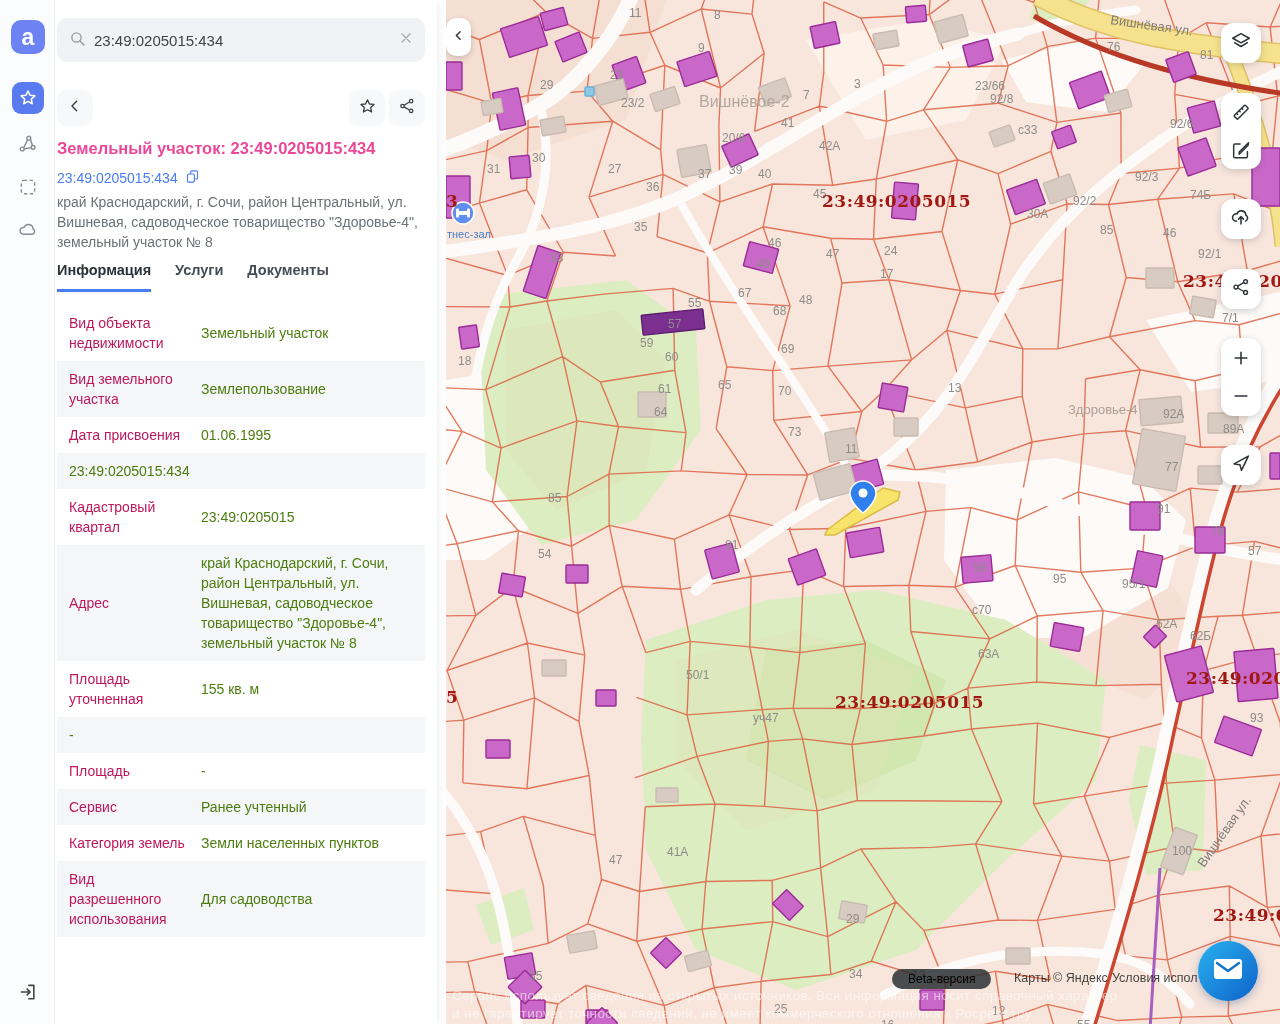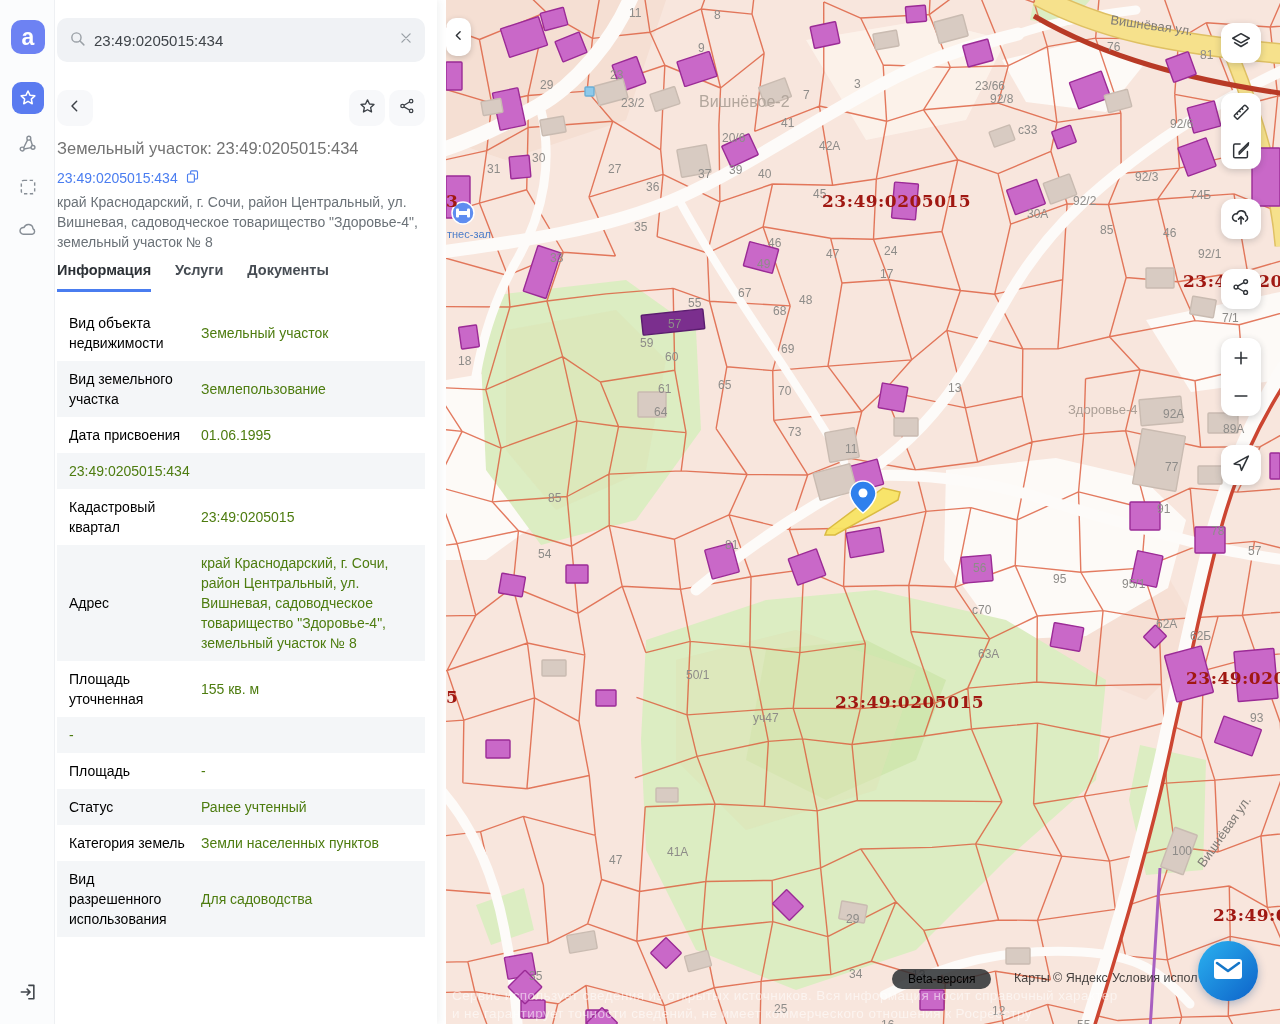--- a/index.html
+++ b/index.html
@@ -26,34 +26,34 @@
   .searchbar { position:absolute; left:11px; top:18px; width:368px; height:44px;
     background:#f0f2f5; border-radius:10px; display:flex; align-items:center; padding:0 12px; }
   .searchbar input { flex:1; border:0; outline:0; background:transparent;
     font-size:15px; color:#3f4449; font-family:"Liberation Sans",sans-serif; margin:0 8px; }
   .toolbar { position:absolute; left:11px; top:90px; width:368px; height:36px;
     display:flex; justify-content:space-between; }
   .tb-btn { width:36px; height:36px; border-radius:10px; background:#f7f8fa;
     display:flex; align-items:center; justify-content:center; cursor:pointer; }
   .tb-group { display:flex; gap:4px; }
   .p-title { position:absolute; left:11px; top:139px; width:370px;
-    font-size:16.5px; font-weight:normal; color:#737373; }
+    font-size:16.5px; font-weight:bold; color:#ec4899; }
   .p-link { position:absolute; left:11px; top:169px; display:flex; align-items:center;
     gap:7px; font-size:14px; color:#4a7df0; cursor:pointer; }
   .p-addr { position:absolute; left:11px; top:192px; width:362px;
     font-size:14px; line-height:20px; color:#6b7278; }
   .tabs { position:absolute; left:11px; top:262px; display:flex; gap:24px; }
   .tab { font-size:14.5px; font-weight:bold; color:#474d54; padding-bottom:11px;
     cursor:pointer; border-bottom:3px solid transparent; }
   .tab.active { color:#2c3136; border-bottom-color:#4a7df0; }
   .info-table { position:absolute; left:11px; top:305px; width:368px; }
   .info-row { display:flex; align-items:center; padding:8px 0; }
   .info-row.alt { background:#f4f6f8; }
   .info-label { width:132px; flex:0 0 132px; padding-left:12px; font-size:14px;
-    line-height:20px; color:#000000; font-weight:500; }
+    line-height:20px; color:#be185d; font-weight:500; }
   .info-value { flex:1; padding:0 10px 0 12px; font-size:14px; line-height:20px; color:#4d7c0f; }
 
   
   .map { position:absolute; left:446px; top:0; width:834px; height:1024px;
     background:#f8e6dd; overflow:hidden; cursor:grab; }
   .map svg.base { position:absolute; left:0; top:0; }
   .collapse-btn { position:absolute; left:0; top:18px; width:25px; height:38px;
     background:#fff; border-radius:10px; box-shadow:0 2px 6px rgba(0,0,0,.18);
     display:flex; align-items:center; justify-content:center; cursor:pointer; z-index:12; }
   .mapctl { position:absolute; left:775px; width:40px; background:#fff; border-radius:12px;
@@ -210,21 +210,21 @@
           <div class="info-value">155 кв. м</div>
         </div>
         <div class="info-row alt">
           <div class="info-value">-</div>
         </div>
         <div class="info-row">
           <div class="info-label">Площадь</div>
           <div class="info-value">-</div>
         </div>
         <div class="info-row alt">
-          <div class="info-label">Статус</div>
+          <div class="info-label">Сервис</div>
           <div class="info-value">Ранее учтенный</div>
         </div>
         <div class="info-row">
           <div class="info-label">Категория земель</div>
           <div class="info-value">Земли населенных пунктов</div>
         </div>
         <div class="info-row alt">
           <div class="info-label">Вид разрешенного использования</div>
           <div class="info-value">Для садоводства</div>
         </div>

